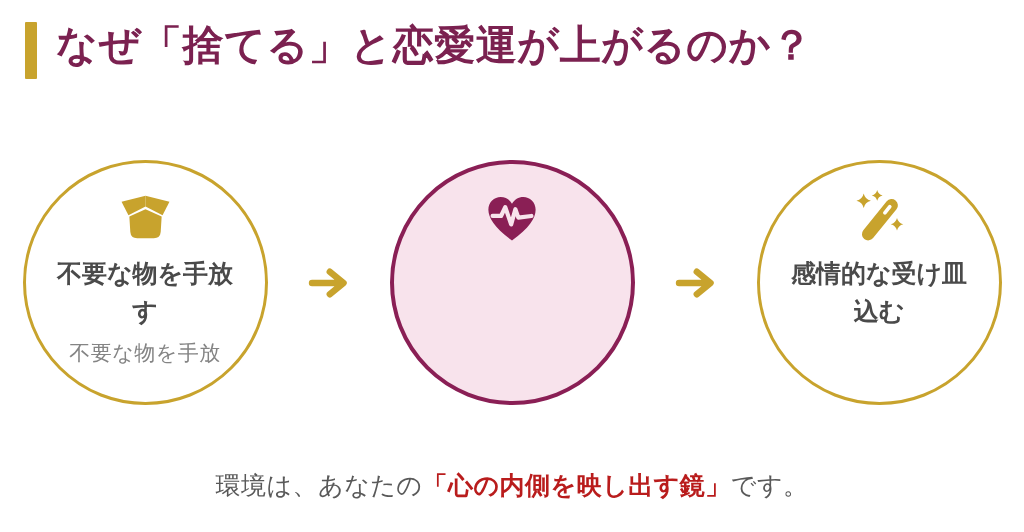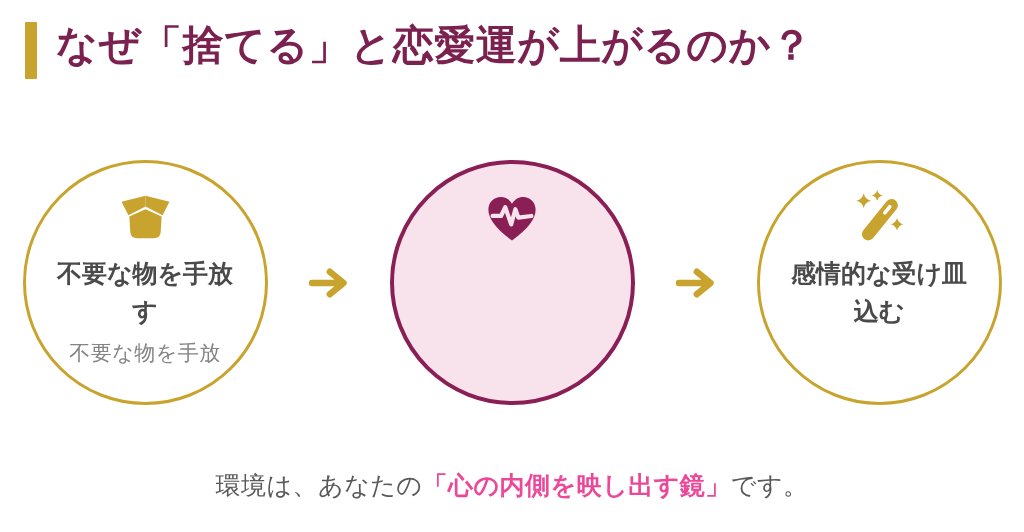--- a/index.html
+++ b/index.html
@@ -53,21 +53,21 @@
     font-size: 21px; color: #848484; letter-spacing: 0.5px;
   }
   .arrow { width: 44px; display: flex; align-items: center; justify-content: center; }
 
   
   .caption {
     margin: 64px 0 0 0;
     text-align: center;
     font-size: 25px; color: #595959; letter-spacing: 0.5px;
   }
-  .caption .hl { color: #ec4899; font-weight: 700; }
+  .caption .hl { color: #b91c1c; font-weight: 700; }
 </style>
 </head>
 <body>
 
 <div class="page">
 
   <header class="header">
     <span class="accent-bar"></span>
     <h1 class="title">なぜ「捨てる」と恋愛運が上がるのか？</h1>
   </header>

